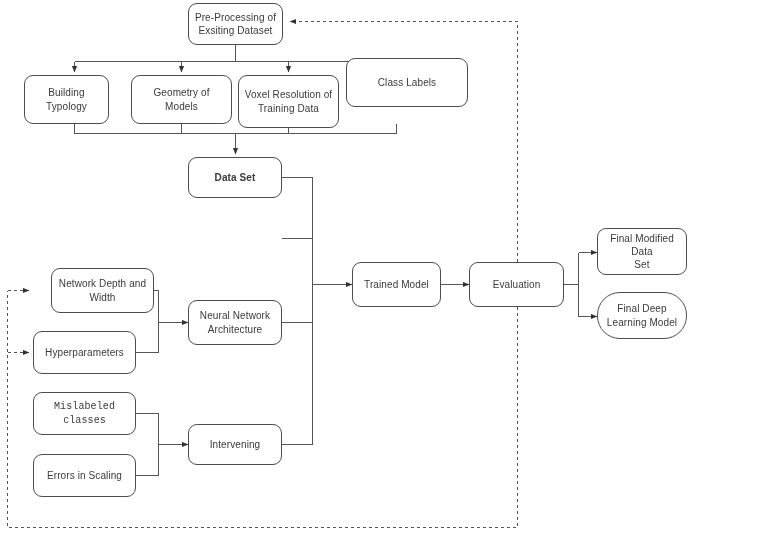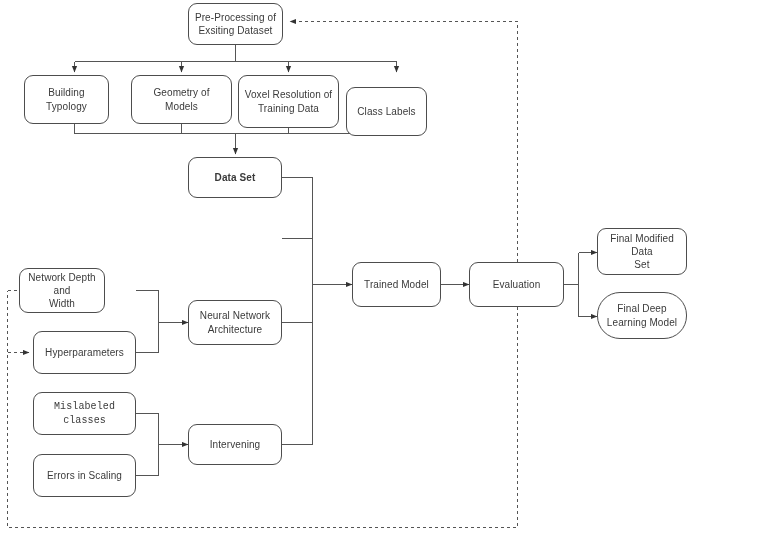--- a/index.html
+++ b/index.html
@@ -128,41 +128,41 @@
     <span>Geometry of Models</span>
   </div>
 
   <div class="node" style="left:238px; top:75px; width:101px; height:53px;">
     <span>
       <span>Voxel Resolution of</span>
       <span>Training Data</span>
     </span>
   </div>
 
-  <div class="node" style="left:346px; top:87px; width:81px; height:49px;">
+  <div class="node" style="left:346px; top:58px; width:122px; height:49px;">
     <span>Class Labels</span>
   </div>
 
   <div class="node" style="left:188px; top:157px; width:94px; height:41px;font-weight:bold;">
     <span>Data Set</span>
   </div>
 
 
   <div class="node" style="left:188px; top:300px; width:94px; height:45px;">
     <span>
       <span>Neural Network</span>
       <span>Architecture</span>
     </span>
   </div>
 
   <div class="node" style="left:188px; top:424px; width:94px; height:41px;">
     <span>Intervening</span>
   </div>
 
-  <div class="node" style="left:19px; top:268px; width:86px; height:45px;">
+  <div class="node" style="left:51px; top:268px; width:103px; height:45px;">
     <span>
       <span>Network Depth and</span>
       <span>Width</span>
     </span>
   </div>
 
   <div class="node" style="left:33px; top:331px; width:103px; height:43px;">
     <span>Hyperparameters</span>
   </div>
 

